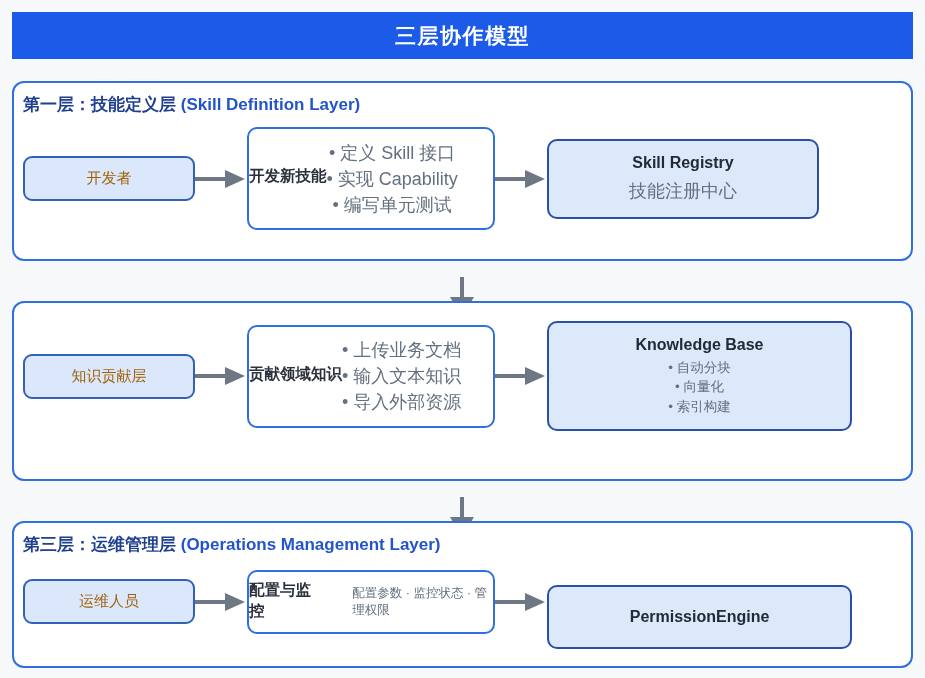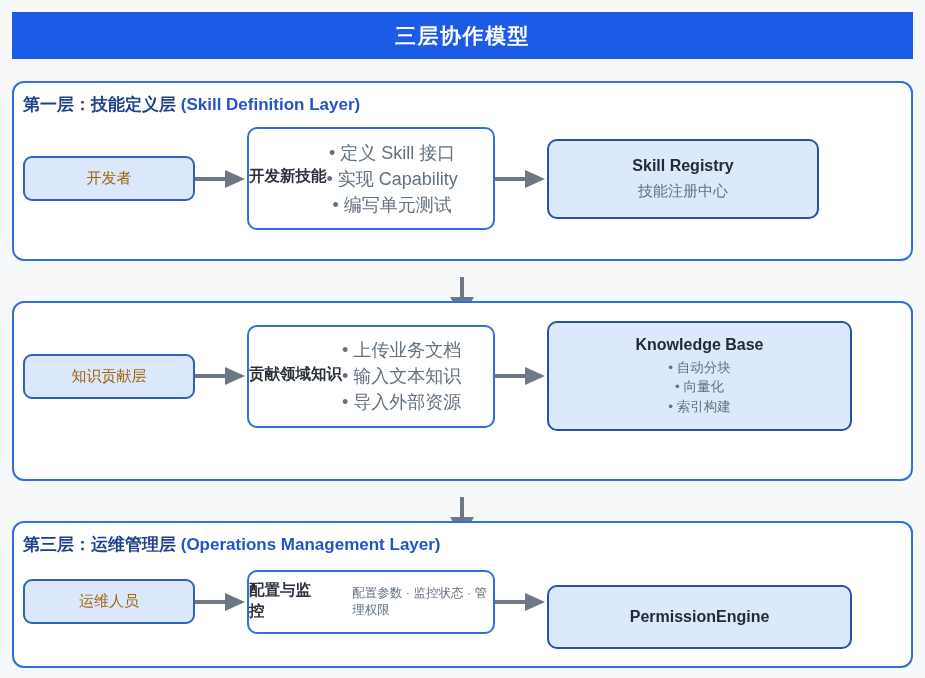--- a/index.html
+++ b/index.html
@@ -167,21 +167,21 @@
   .layer-1 .result { width: 272px; height: 80px; }
   .layer-2 .result { width: 305px; height: 110px; }
   .layer-3 .result { width: 305px; height: 64px; margin-top: 31px; }
 
   .result .res-title {
     font-size: 16px;
     font-weight: bold;
     color: #222a36;
   }
   .result .res-sub {
-    font-size: 15px;
+    font-size: 18px;
     color: #62707f;
     margin-top: 7px;
   }
   .result .bullets {
     display: flex;
     flex-direction: column;
     align-items: center;
     margin-top: 4px;
   }
   .result .bullet {

